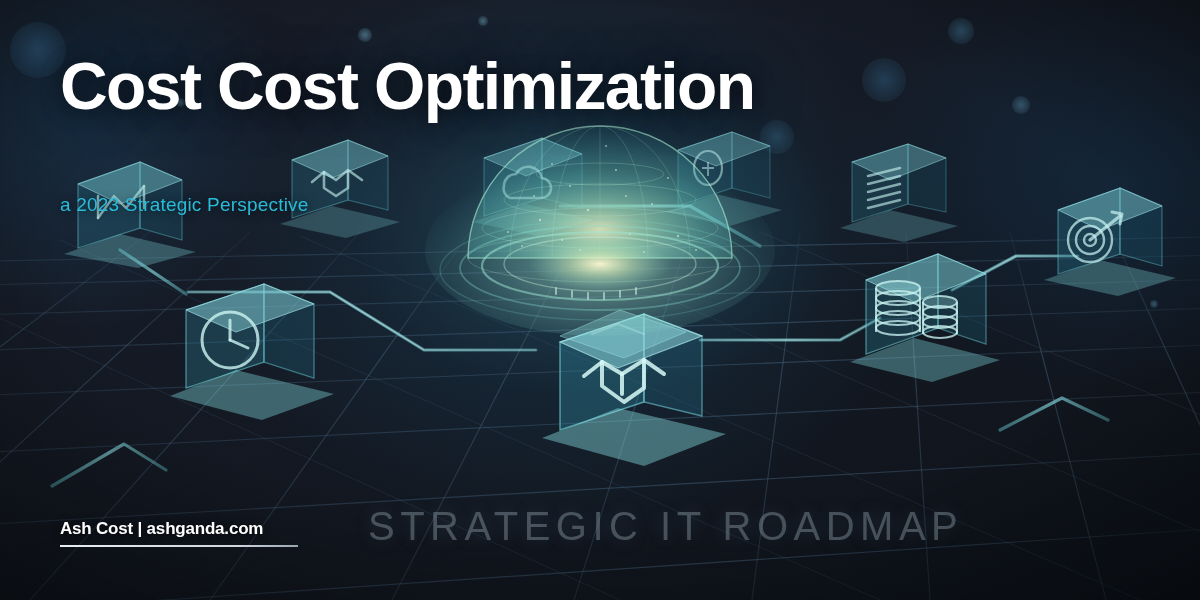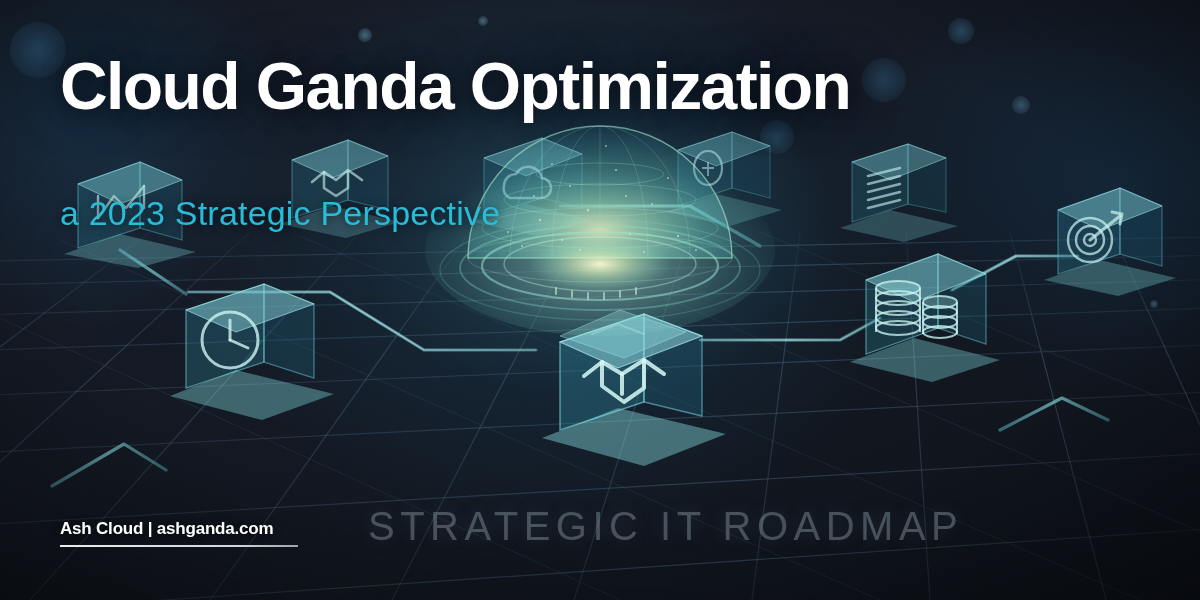--- a/index.html
+++ b/index.html
@@ -42,21 +42,21 @@
 
   
   .title{
     position:absolute; left:60px; top:52px;
     font-size:66px; font-weight:bold; color:#ffffff;
     letter-spacing:-1.6px; line-height:1.06; white-space:nowrap;
     text-shadow:0 2px 20px rgba(0,0,0,0.55), 0 0 46px rgba(10,20,35,0.75);
   }
   .subtitle{
     position:absolute; left:60px; top:194px;
-    font-size:34px; font-weight:400; color:#29bcd9;
+    font-size:19px; font-weight:400; color:#29bcd9;
     letter-spacing:0.2px; white-space:nowrap;
     text-shadow:0 1px 10px rgba(0,0,0,0.6);
   }
   .byline-wrap{ position:absolute; left:60px; top:519px; }
   .byline{
     font-size:17px; font-weight:bold; color:#ffffff; letter-spacing:-0.2px;
     white-space:nowrap; text-shadow:0 1px 8px rgba(0,0,0,0.75);
   }
   .byline-rule{
     margin-top:6px; width:238px; height:2px;
@@ -370,21 +370,21 @@
         <path d="M168 193 L168 199"></path>
           <path d="M184 193 L184 199"></path>
         <path d="M200 191 L200 197"></path>
           <path d="M216 188 L216 194"></path>
       </g>
     </svg>
   </div>
 
   <div class="watermark">STRATEGIC IT ROADMAP</div>
 
-  <div class="title">Cloud Ganda Optimization</div>
+  <div class="title">Cost Cost Optimization</div>
   <div class="subtitle">a 2023 Strategic Perspective</div>
 
   <div class="byline-wrap">
-    <div class="byline">Ash Cloud | ashganda.com</div>
+    <div class="byline">Ash Cost | ashganda.com</div>
     <div class="byline-rule"></div>
   </div>
 
 </div>
 
 </body></html>

